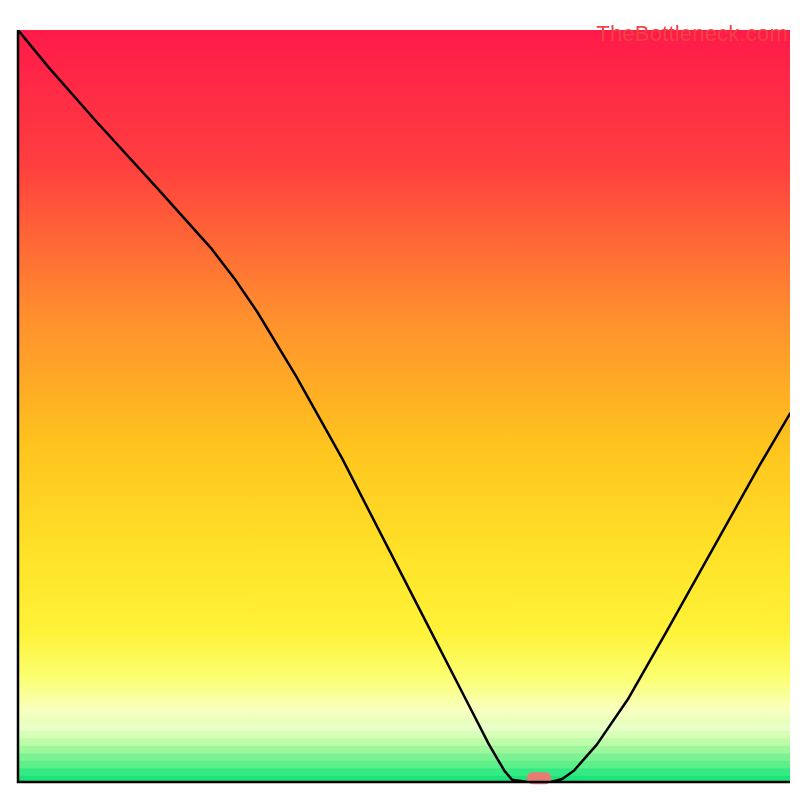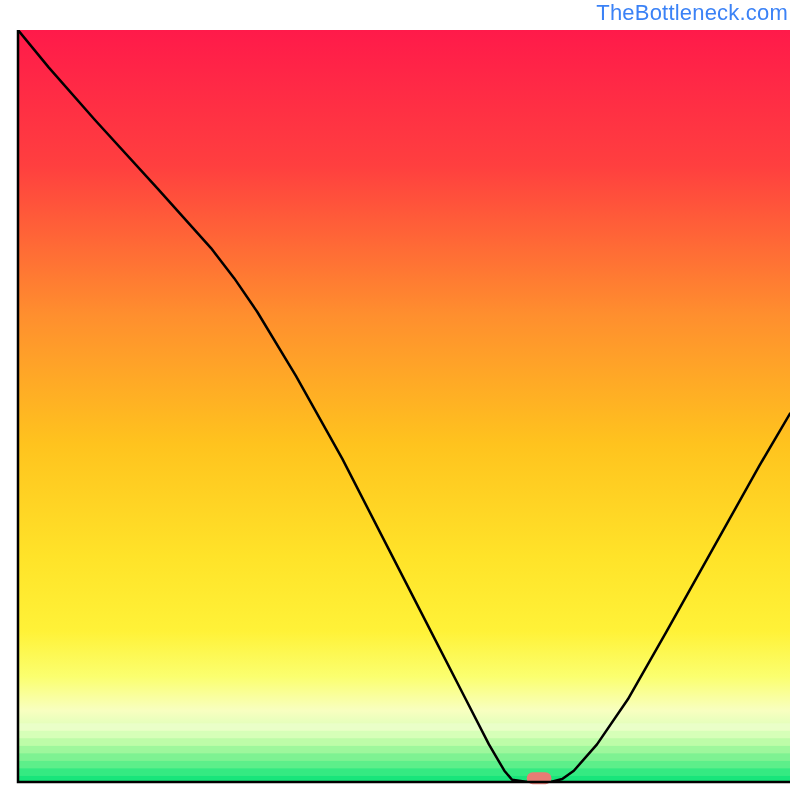--- a/index.html
+++ b/index.html
@@ -10,25 +10,25 @@
     background: #ffffff;
     overflow: hidden;
   }
   .container {
     position: relative;
     width: 800px;
     height: 800px;
   }
   .watermark {
     position: absolute;
-    top: 0;
+    top: 21px;
     right: 12px;
     font-family: Arial, Helvetica, sans-serif;
     font-size: 22px;
-    color: #3b82f6;
+    color: #ef4444;
     font-weight: 500;
     z-index: 3;
     letter-spacing: 0.2px;
   }
   svg {
     display: block;
   }
 </style>
 </head>
 <body>

